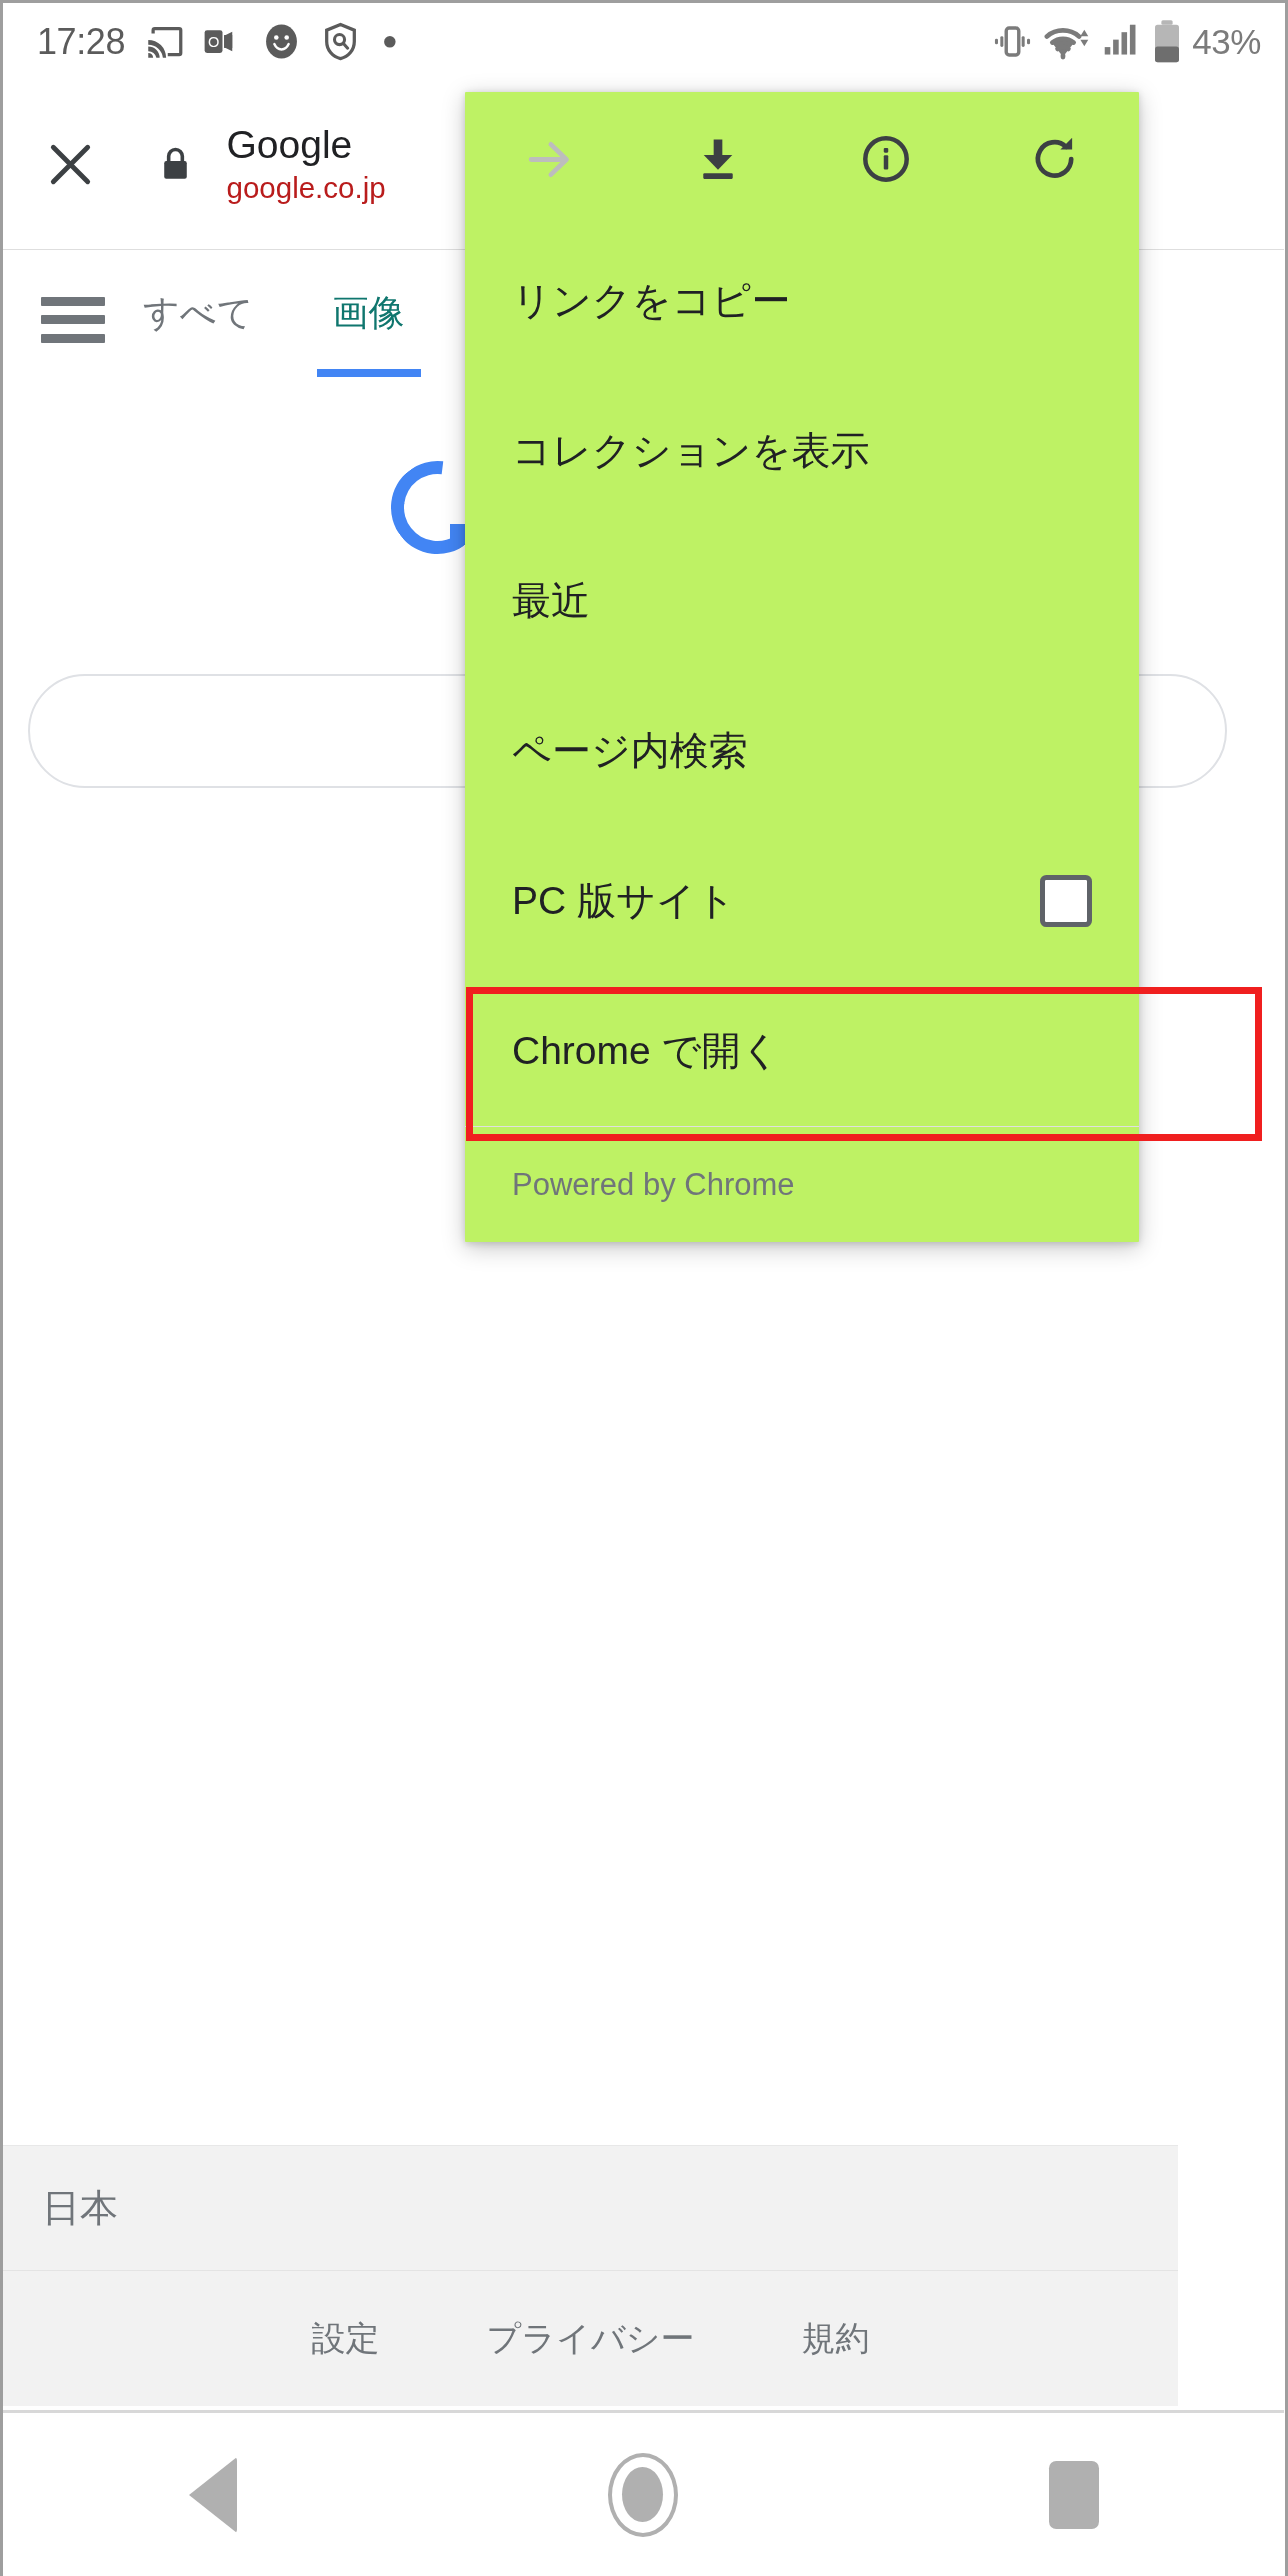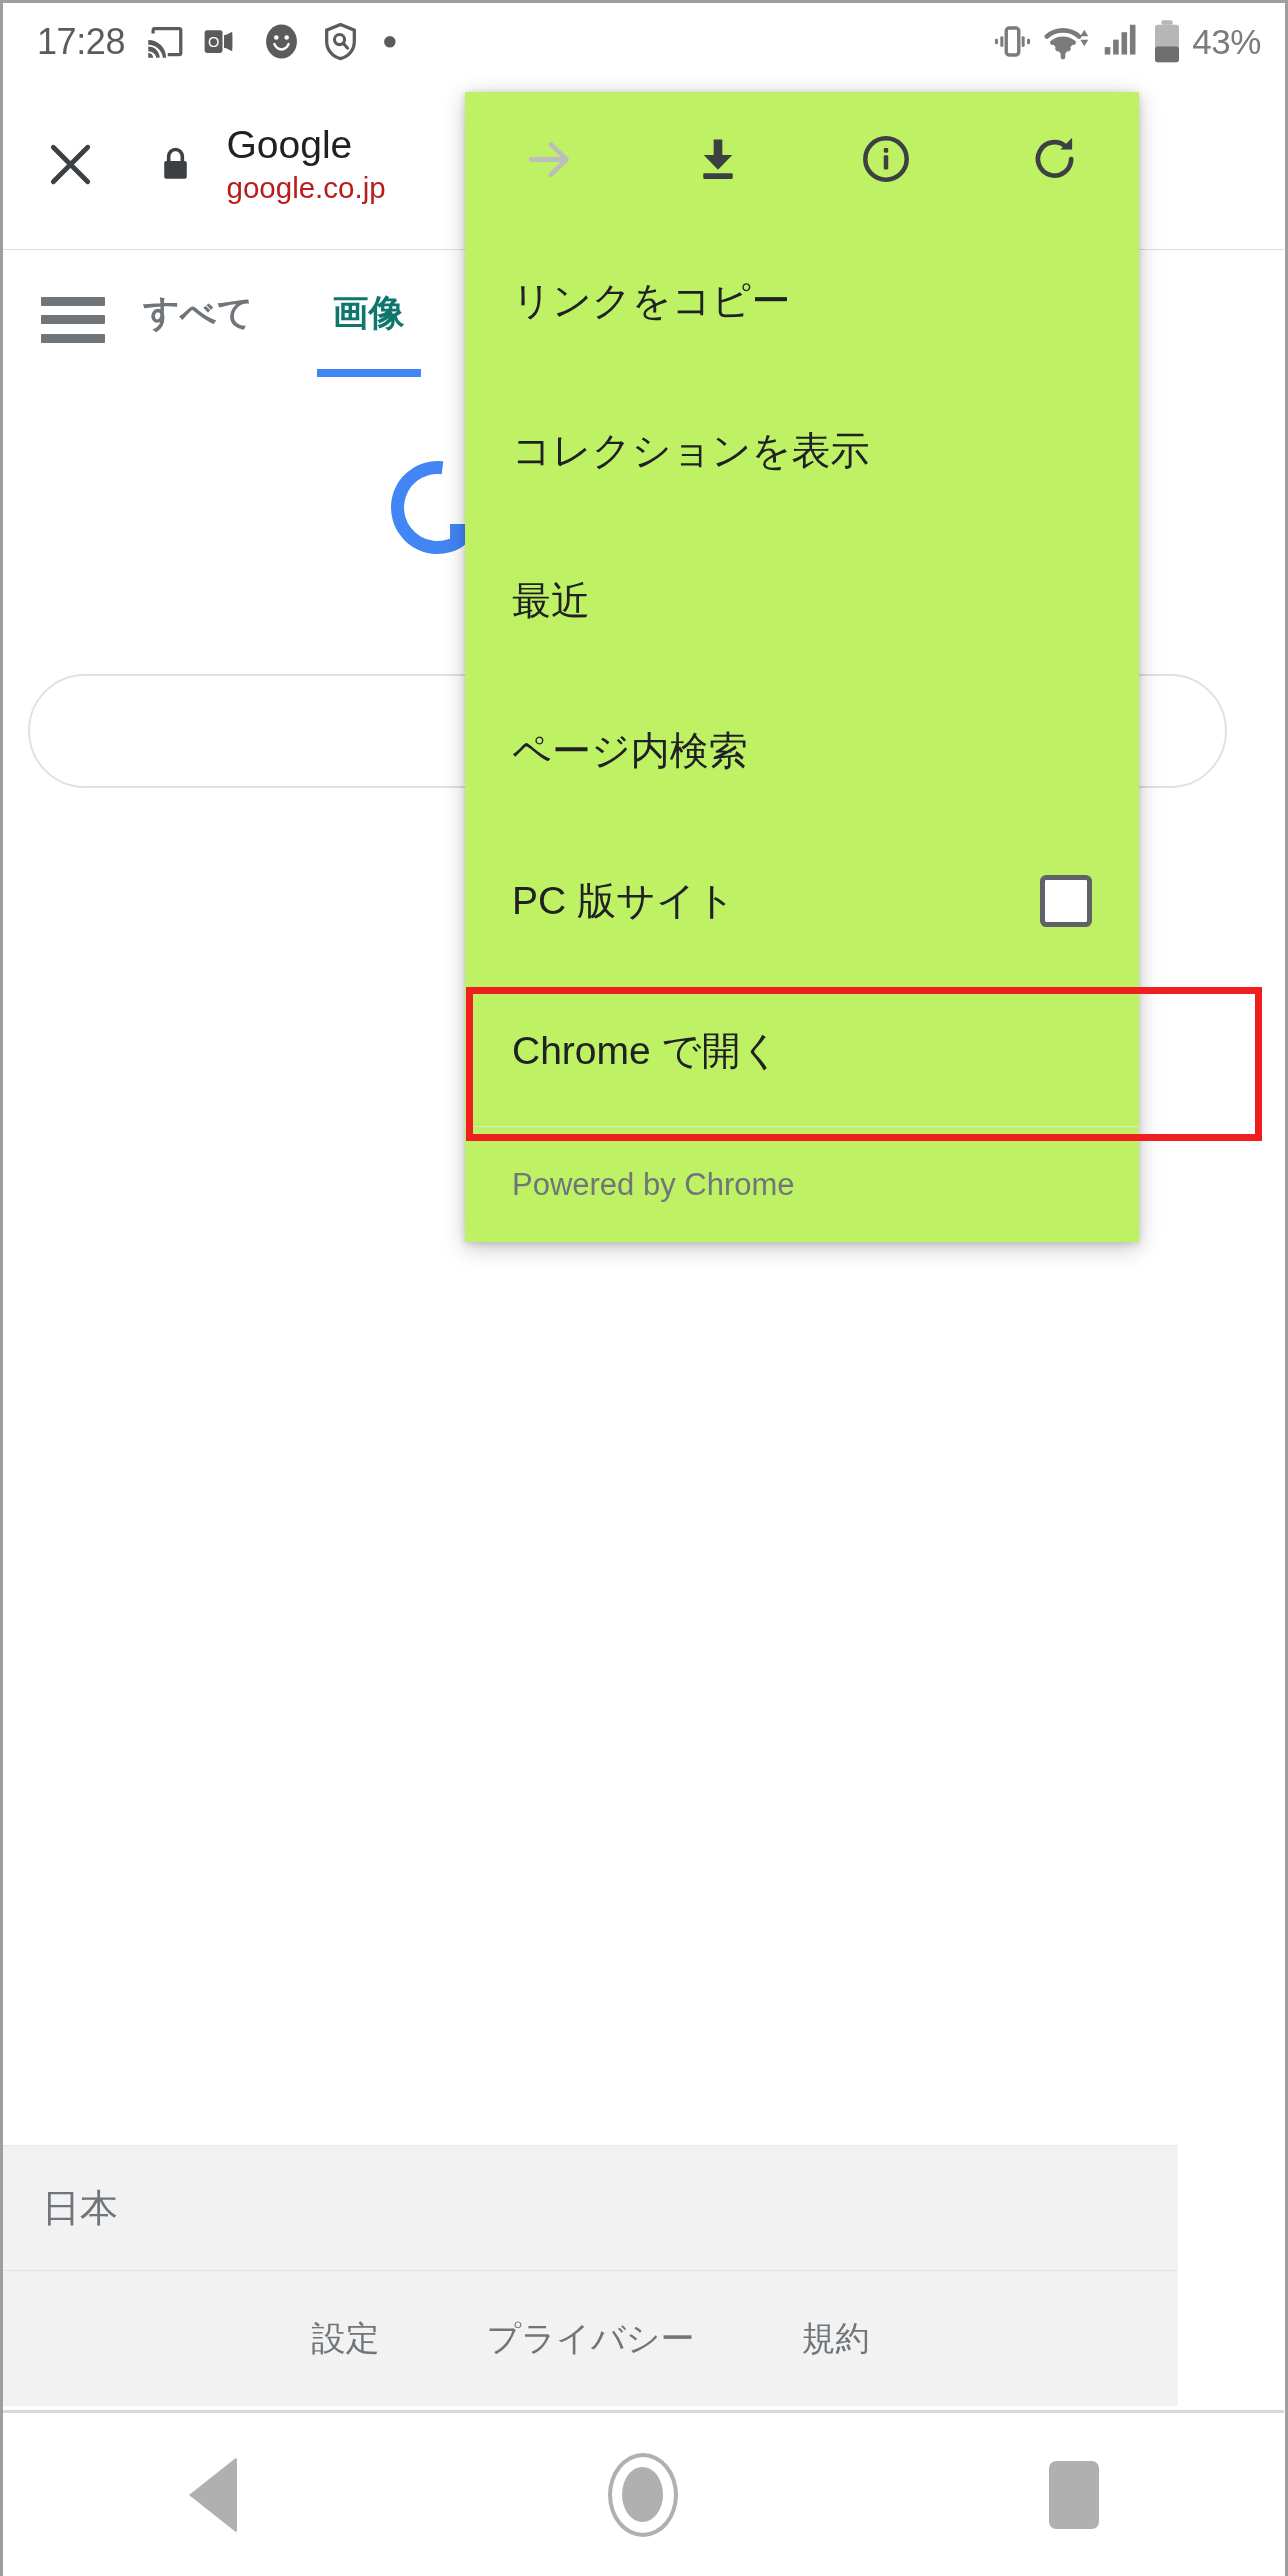--- a/index.html
+++ b/index.html
@@ -57,21 +57,21 @@
   }
   #tabs-row {
     position: relative; height: 145px;
     display: flex; align-items: flex-start; padding-top: 32px;
   }
   #hamburger { width: 140px; display: flex; justify-content: center; padding-top: 12.5px; }
   .hline { width: 64px; height: 9px; background: #70757a; border-radius: 0.9px; margin-bottom: 9.8px; }
   .hline:last-child { margin-bottom: 0; }
   .tab {
     font-size: 36px; color: #70757a; padding: 5.4px 0 0 0;
-    position: relative; margin-right: 79px; font-weight: bold;
+    position: relative; margin-right: 79px;
   }
   .tab.active { color: #0f766e; }
   .tab.active .tab-underline {
     position: absolute; left: -16px; right: -16px; bottom: -39px;
     height: 8px; background: #4285f4;
   }
 
   #spinner-area { position: relative; height: 277px; }
   #spinner {
     position: absolute; left: 388px; top: 64px;

